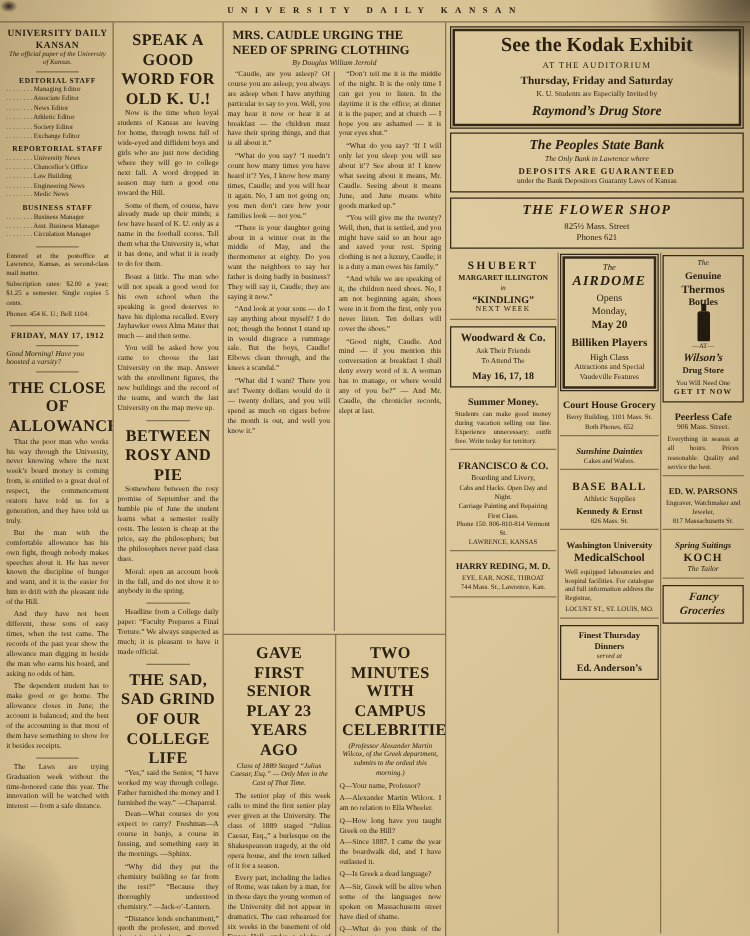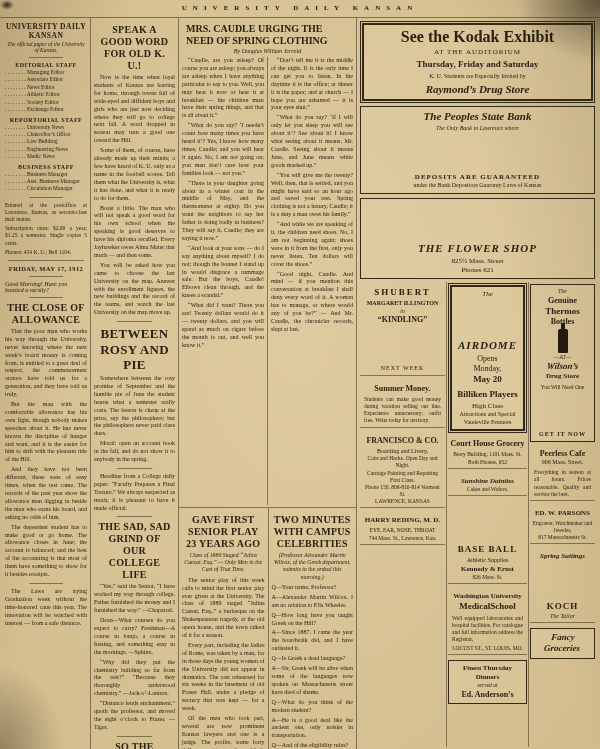--- a/index.html
+++ b/index.html
@@ -40,21 +40,21 @@
 
   .flag-title{font-size:7.5px;font-weight:bold;text-align:center;letter-spacing:.5px;margin-top:2px;}
   .flag-sub{font-size:5.5px;font-style:italic;text-align:center;margin:1px 0 2px;}
   .staff-title{font-size:6px;font-weight:bold;text-align:center;margin:3px 0 1px;letter-spacing:.5px;}
   .staff-rows p{margin:0;font-size:5.5px;line-height:1.35;white-space:nowrap;overflow:hidden;}
   .smallnote{font-size:5.5px;line-height:1.3;text-align:justify;margin:2px 0;}
   .dateline{font-size:6.5px;font-weight:bold;text-align:center;margin:2px 0;letter-spacing:.4px;}
   .greeting{font-size:6px;font-style:italic;margin:2px 0;text-align:left;}
 
   .edit-head,.art-head{
-    font-size:10px;font-weight:bold;text-align:center;line-height:1.2;
+    font-size:13px;font-weight:bold;text-align:center;line-height:1.2;
     margin:4px 2px 2px;letter-spacing:.3px;
   }
   .art-head.sm{font-size:13px;}
   .txt p{margin:0 0 2px;font-size:6px;line-height:1.32;text-align:justify;text-indent:6px;}
   .txt.qa p{text-indent:0;}
   .txt-single{margin:2px 0;font-size:6px;line-height:1.32;text-align:justify;text-indent:6px;}
 
   .caudle{padding:2px 3px;}
   .caudle-head{font-size:10px;font-weight:bold;text-align:left;line-height:1.15;margin:3px 4px 2px;}
   .byline{font-size:6px;font-style:italic;text-align:center;margin-bottom:3px;}
@@ -76,21 +76,21 @@
 
   .a5{font-size:5.5px;line-height:1.3;}
   .a6{font-size:6px;line-height:1.3;}
   .a7{font-size:7px;line-height:1.3;}
   .a8{font-size:8px;line-height:1.25;}
   .a9{font-size:9px;line-height:1.25;}
   .a11{font-size:11px;line-height:1.2;font-style:italic;}
   .a13{font-size:16px;line-height:1.15;}
   .b{font-weight:bold;}
   .i{font-style:italic;text-align:center;}
-  .ls{letter-spacing:1px;margin-top:40px;}
+  .ls{letter-spacing:1px;}
   .ls2{letter-spacing:2px;}
   .caps{text-transform:uppercase;}
   .gap2{margin-top:2px;}
   .gap3{margin-top:3px;}
   .adtext{font-size:5.5px;line-height:1.3;text-align:justify;padding:0 2px;}
   .script{font-style:italic;font-weight:bold;font-family:"Liberation Serif",serif;transform:skewX(-6deg);}
   .bottle{width:10px;height:24px;background:#241b10;margin:2px auto 1px;border-radius:2px 2px 1px 1px;position:relative;}
   .bottle::before{content:"";position:absolute;top:-6px;left:3px;width:4px;height:6px;background:#241b10;}
 </style>
 </head>
@@ -272,20 +272,26 @@
       <div class="adrow">
 
         <div class="adstack sa">
           <div class="adplain">
             <div class="a9 b ls2">SHUBERT</div>
             <div class="a6 b gap2">MARGARET ILLINGTON</div>
             <div class="a5 i">in</div>
             <div class="a8 b">“KINDLING”</div>
             <div class="a6 ls">NEXT WEEK</div>
           </div>
+          <div class="adbox">
+            <div class="a9 b">Woodward &amp; Co.</div>
+            <div class="a6 gap2">Ask Their Friends</div>
+            <div class="a6">To Attend The</div>
+            <div class="a8 b gap2">May 16, 17, 18</div>
+          </div>
           <div class="adplain">
             <div class="a8 b">Summer Money.</div>
             <div class="adtext gap2">Students can make good money during vacation selling our line. Experience unnecessary; outfit free. Write today for territory.</div>
           </div>
           <div class="adplain">
             <div class="a8 b">FRANCISCO &amp; CO.</div>
             <div class="a6 gap2">Boarding and Livery,</div>
             <div class="a5">Cabs and Hacks. Open Day and Night.</div>
             <div class="a5">Carriage Painting and Repairing First Class.</div>
             <div class="a5">Phone 150. 806-810-814 Vermont St.</div>

